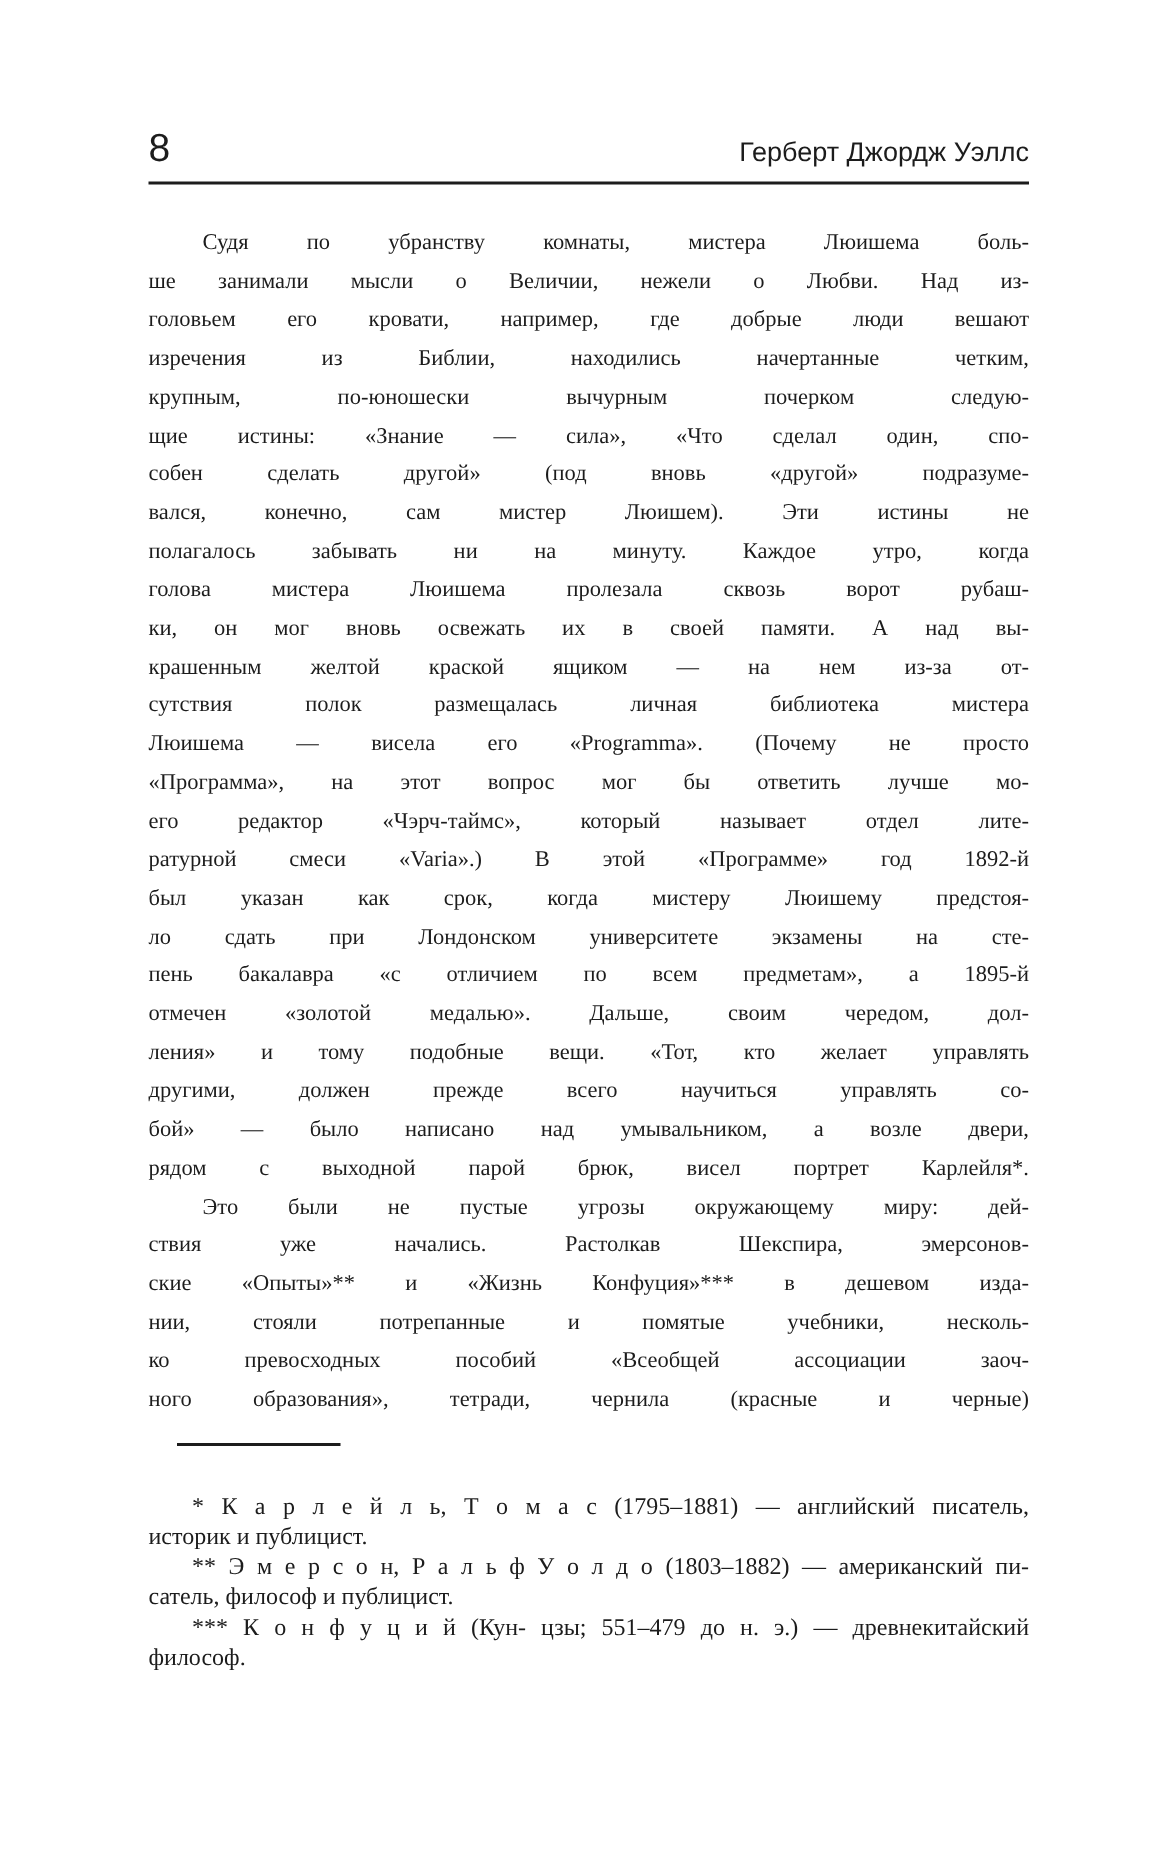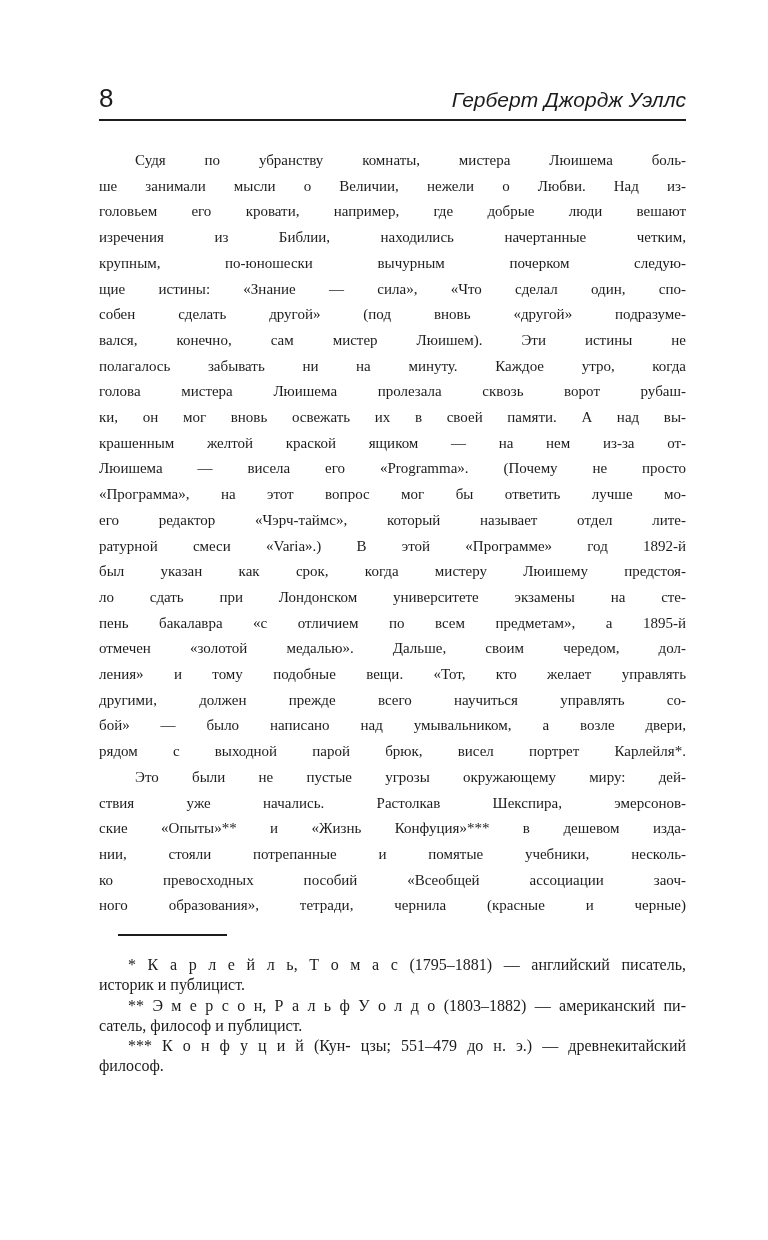--- a/index.html
+++ b/index.html
@@ -24,22 +24,21 @@
     align-items: baseline;
     margin-top: 85px;
     font-family: "Liberation Sans", sans-serif;
   }
   .page-number {
     font-size: 26px;
     line-height: 27px;
     font-weight: 400;
   }
   .running-title {
-    font-size: 21px;
-    font-style: italic;
+    font-size: 18px;
     line-height: 27px;
   }
   .header-rule {
     height: 0;
     border: none;
     border-top: 2px solid #1c1c1c;
     margin: 6px 0 0 0;
   }
   .body-text {
     margin-top: 27px;
@@ -52,21 +51,21 @@
   }
   .line.first { text-indent: 36px; }
   .fn-rule {
     width: 109px;
     height: 0;
     border: none;
     border-top: 2px solid #1c1c1c;
     margin: 15px 0 0 19px;
   }
   .footnotes {
-    margin-top: 19px;
+    margin-top: 31px;
     font-size: 16px;
     line-height: 20.2px;
   }
   .fn-line {
     text-align: justify;
     text-align-last: justify;
   }
   .fn-line.first { text-indent: 29px; }
   .footnote .fn-line:last-child {
     text-align: right;
@@ -93,20 +92,21 @@
           <div class="line">головьем его кровати, например, где добрые люди вешают</div>
           <div class="line">изречения из Библии, находились начертанные четким,</div>
           <div class="line">крупным, по-юношески вычурным почерком следую-</div>
           <div class="line">щие истины: «Знание — сила», «Что сделал один, спо-</div>
           <div class="line">собен сделать другой» (под вновь «другой» подразуме-</div>
           <div class="line">вался, конечно, сам мистер Люишем). Эти истины не</div>
           <div class="line">полагалось забывать ни на минуту. Каждое утро, когда</div>
           <div class="line">голова мистера Люишема пролезала сквозь ворот рубаш-</div>
           <div class="line">ки, он мог вновь освежать их в своей памяти. А над вы-</div>
           <div class="line">крашенным желтой краской ящиком — на нем из-за от-</div>
+          <div class="line">сутствия полок размещалась личная библиотека мистера</div>
           <div class="line">Люишема — висела его «Programma». (Почему не просто</div>
           <div class="line">«Программа», на этот вопрос мог бы ответить лучше мо-</div>
           <div class="line">его редактор «Чэрч-таймс», который называет отдел лите-</div>
           <div class="line">ратурной смеси «Varia».) В этой «Программе» год 1892-й</div>
           <div class="line">был указан как срок, когда мистеру Люишему предстоя-</div>
           <div class="line">ло сдать при Лондонском университете экзамены на сте-</div>
           <div class="line">пень бакалавра «с отличием по всем предметам», а 1895-й</div>
           <div class="line">отмечен «золотой медалью». Дальше, своим чередом, дол-</div>
           <div class="line">ления» и тому подобные вещи. «Тот, кто желает управлять</div>
           <div class="line">другими, должен прежде всего научиться управлять со-</div>

